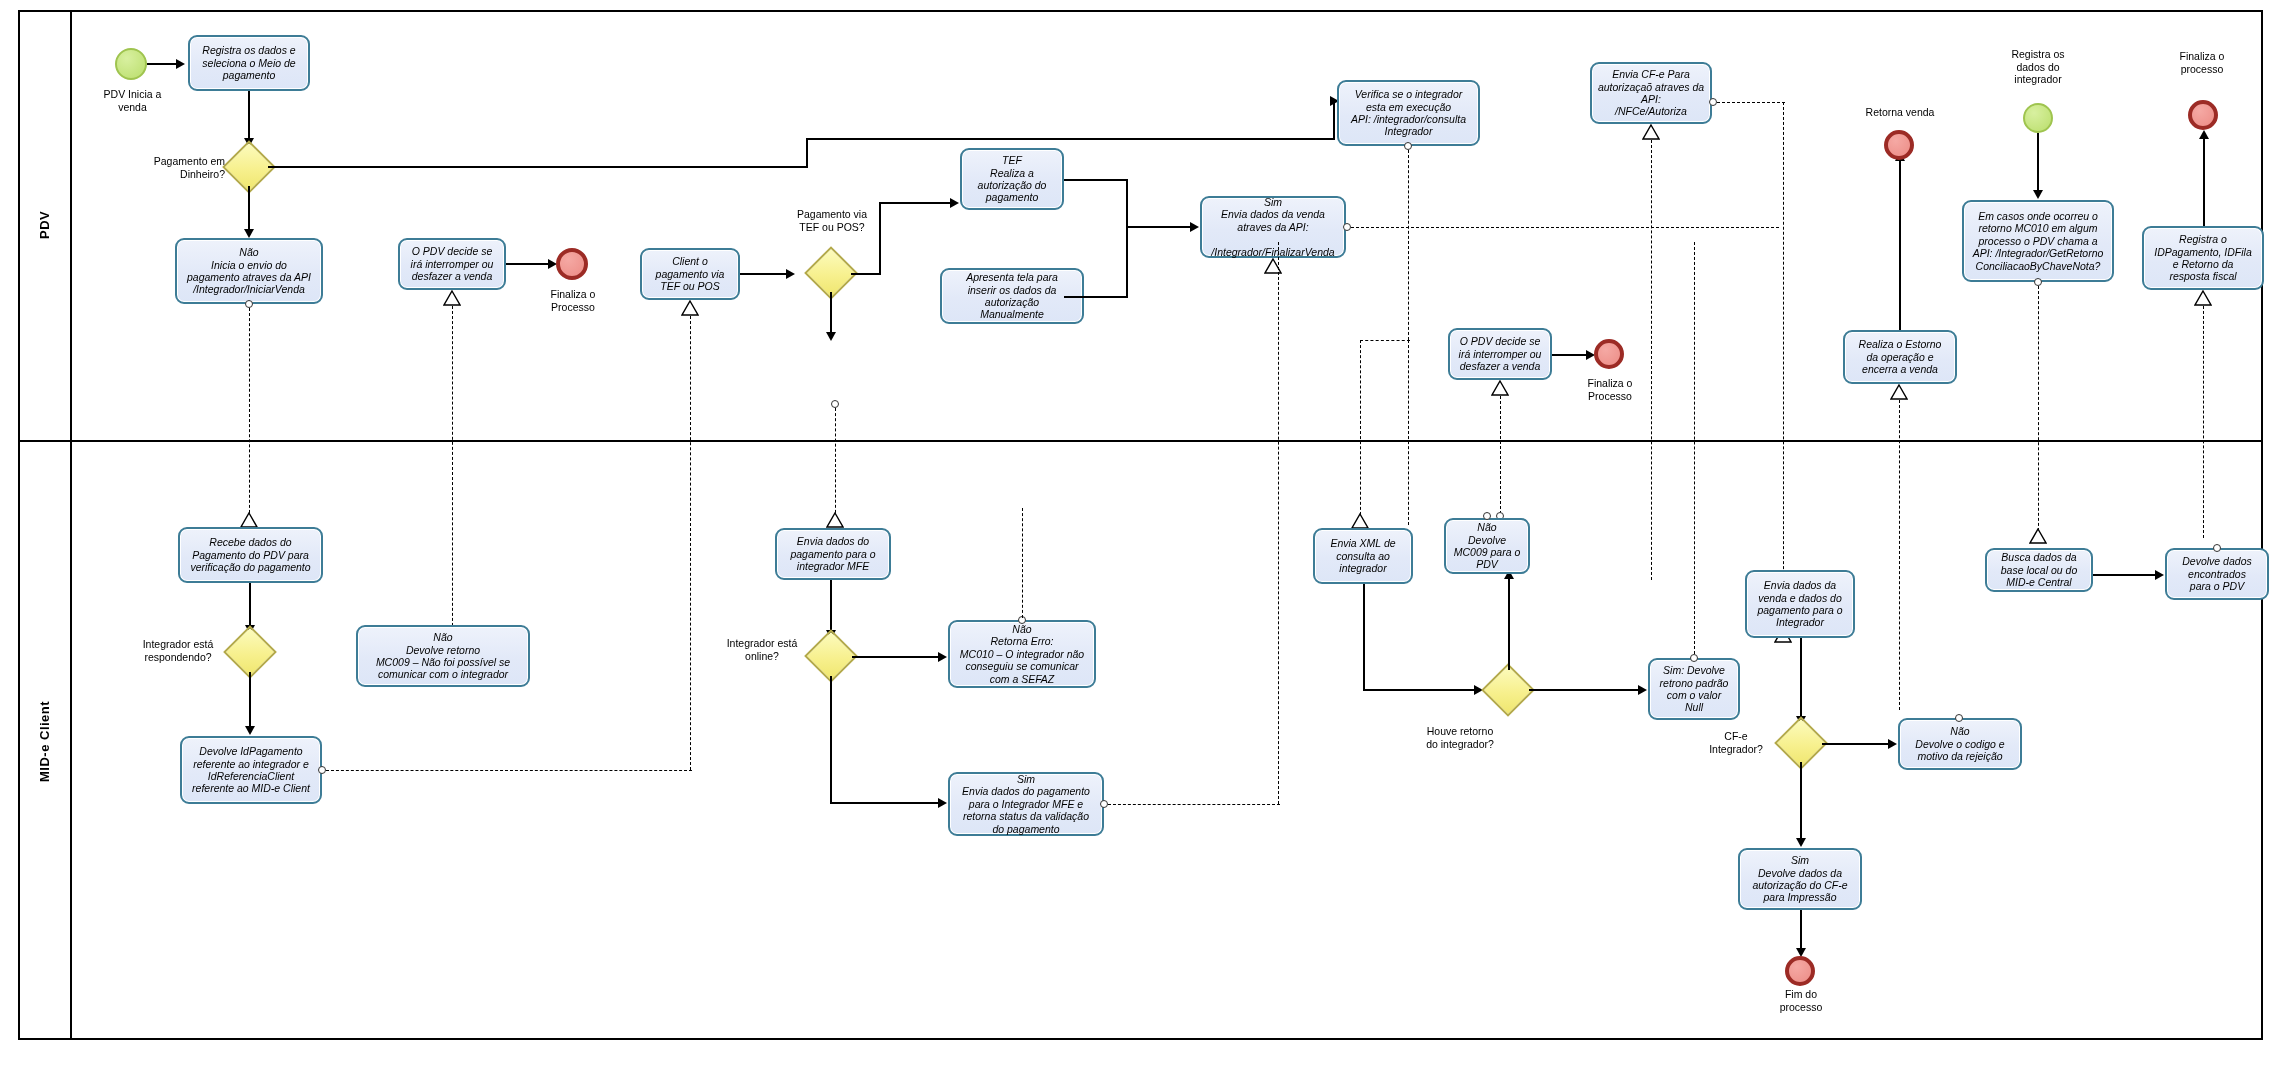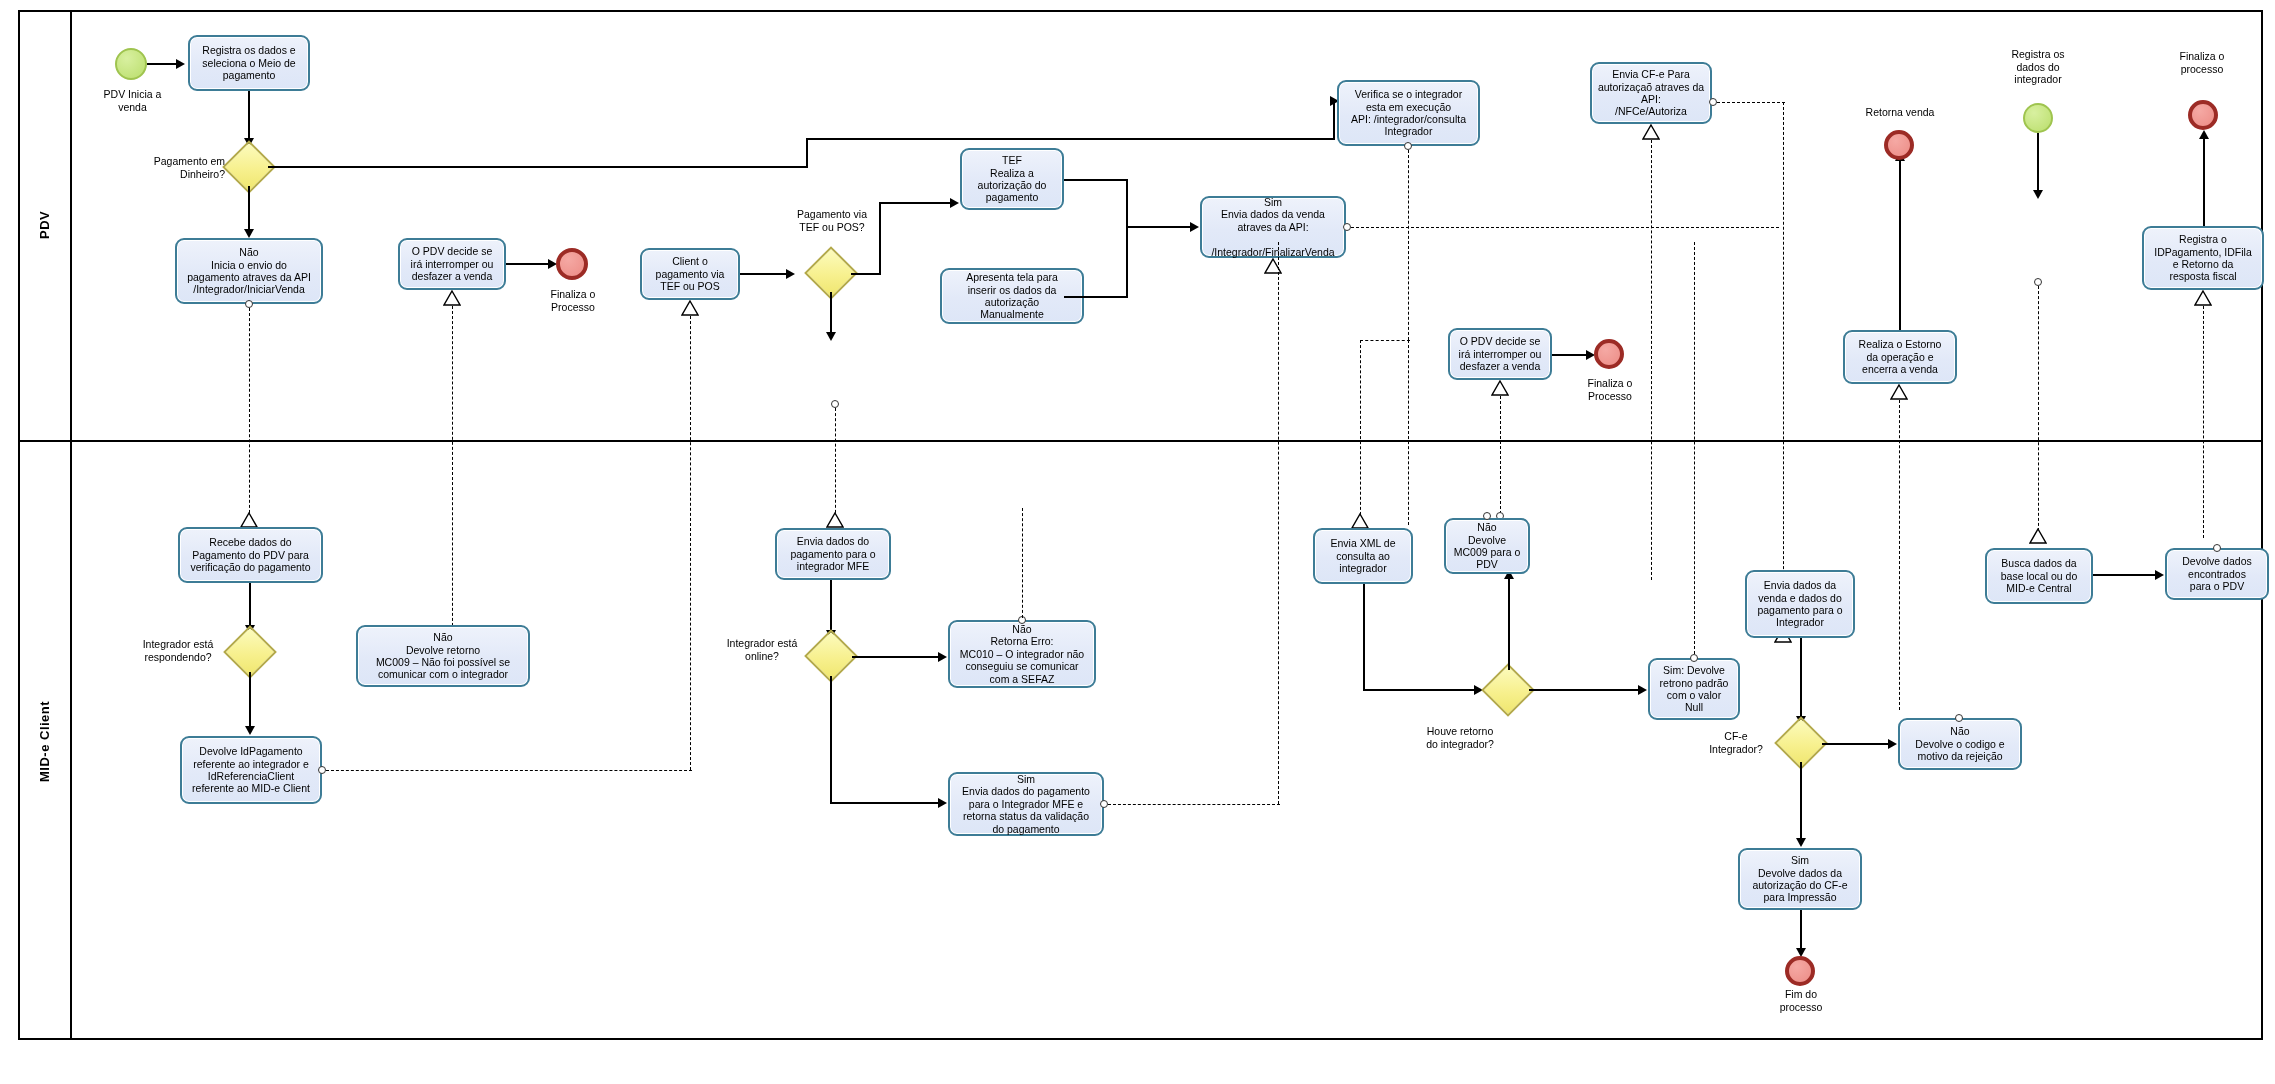--- a/index.html
+++ b/index.html
@@ -14,21 +14,21 @@
      display:flex;align-items:center;justify-content:center;letter-spacing:.5px;}
   .lane-label-sep{position:absolute;background:#000;width:2px;}
 
   
   .task{position:absolute;box-sizing:border-box;
         background:linear-gradient(to bottom,#eef2fb 0%,#e2e9f8 55%,#dde6f7 100%);
         border:2px solid #3d7c96;border-radius:9px;
         display:flex;align-items:center;justify-content:center;text-align:center;
         font-size:10.5px;line-height:1.18;color:#000;padding:2px 4px;
         box-shadow:inset 0 0 0 1px #ffffff;}
-  .task span{display:block;width:100%;white-space:pre-line;}
+  .task span{display:block;width:100%;white-space:pre-line;font-style:italic;}
 
   
   .gw{position:absolute;width:38px;height:38px;
       background:linear-gradient(135deg,#fcfbbe 0%,#f7f08e 55%,#efe66e 100%);
       border:2px solid #b3a94a;transform:rotate(45deg);box-sizing:border-box;}
 
   
   .ev{position:absolute;border-radius:50%;box-sizing:border-box;}
   .ev.start{background:radial-gradient(circle at 35% 30%,#d8f0a0,#bade6c);
             border:2px solid #9fc44f;}
@@ -241,20 +241,27 @@
     </svg>
   <div class="msg v" style="left:1899px;top:400px;height:310px;"></div>
 
   <div class="ev start" style="left:2023px;top:103px;width:30px;height:30px;"></div>
   <div class="lbl" style="left:1988px;top:48px;width:100px;">Registra os
 dados do
 integrador</div>
   <div class="flow v" style="left:2037px;top:133px;height:60px;"></div>
   <div class="arrow d" style="left:2033px;top:190px;"></div>
 
+  <div class="task" style="left:1962px;top:200px;width:152px;height:82px;">
+    <span>Em casos onde ocorreu o
+retorno MC010 em algum
+processo o PDV chama a
+API: /Integrador/GetRetorno
+ConciliacaoByChaveNota?</span>
+  </div>
   <div class="mdot" style="left:2034px;top:278px;"></div>
   <div class="msg v" style="left:2038px;top:286px;height:250px;"></div>
   <svg style="position:absolute;left:2029px;top:528px;" width="18" height="16">
     <polygon points="9,1 17,15 1,15" fill="#fff" stroke="#000" stroke-width="1.4"></polygon>
     </svg>
 
   <div class="ev end" style="left:2188px;top:100px;width:30px;height:30px;"></div>
   <div class="lbl" style="left:2152px;top:50px;width:100px;">Finaliza o
 processo</div>
   <div class="flow v" style="left:2203px;top:138px;height:88px;"></div>
@@ -404,21 +411,21 @@
 Devolve dados da
 autorização do CF-e
 para Impressão</span>
   </div>
   <div class="flow v" style="left:1800px;top:910px;height:42px;"></div>
   <div class="arrow d" style="left:1796px;top:948px;"></div>
   <div class="ev end" style="left:1785px;top:956px;width:30px;height:30px;"></div>
   <div class="lbl" style="left:1756px;top:988px;width:90px;">Fim do
 processo</div>
 
-  <div class="task" style="left:1985px;top:548px;width:108px;height:56px;">
+  <div class="task" style="left:1985px;top:548px;width:108px;height:44px;">
     <span>Busca dados da
 base local ou do
 MID-e Central</span>
   </div>
   <div class="flow h" style="left:2093px;top:574px;width:64px;"></div>
   <div class="arrow r" style="left:2155px;top:570px;"></div>
 
   <div class="task" style="left:2165px;top:548px;width:104px;height:52px;">
     <span>Devolve dados
 encontrados

